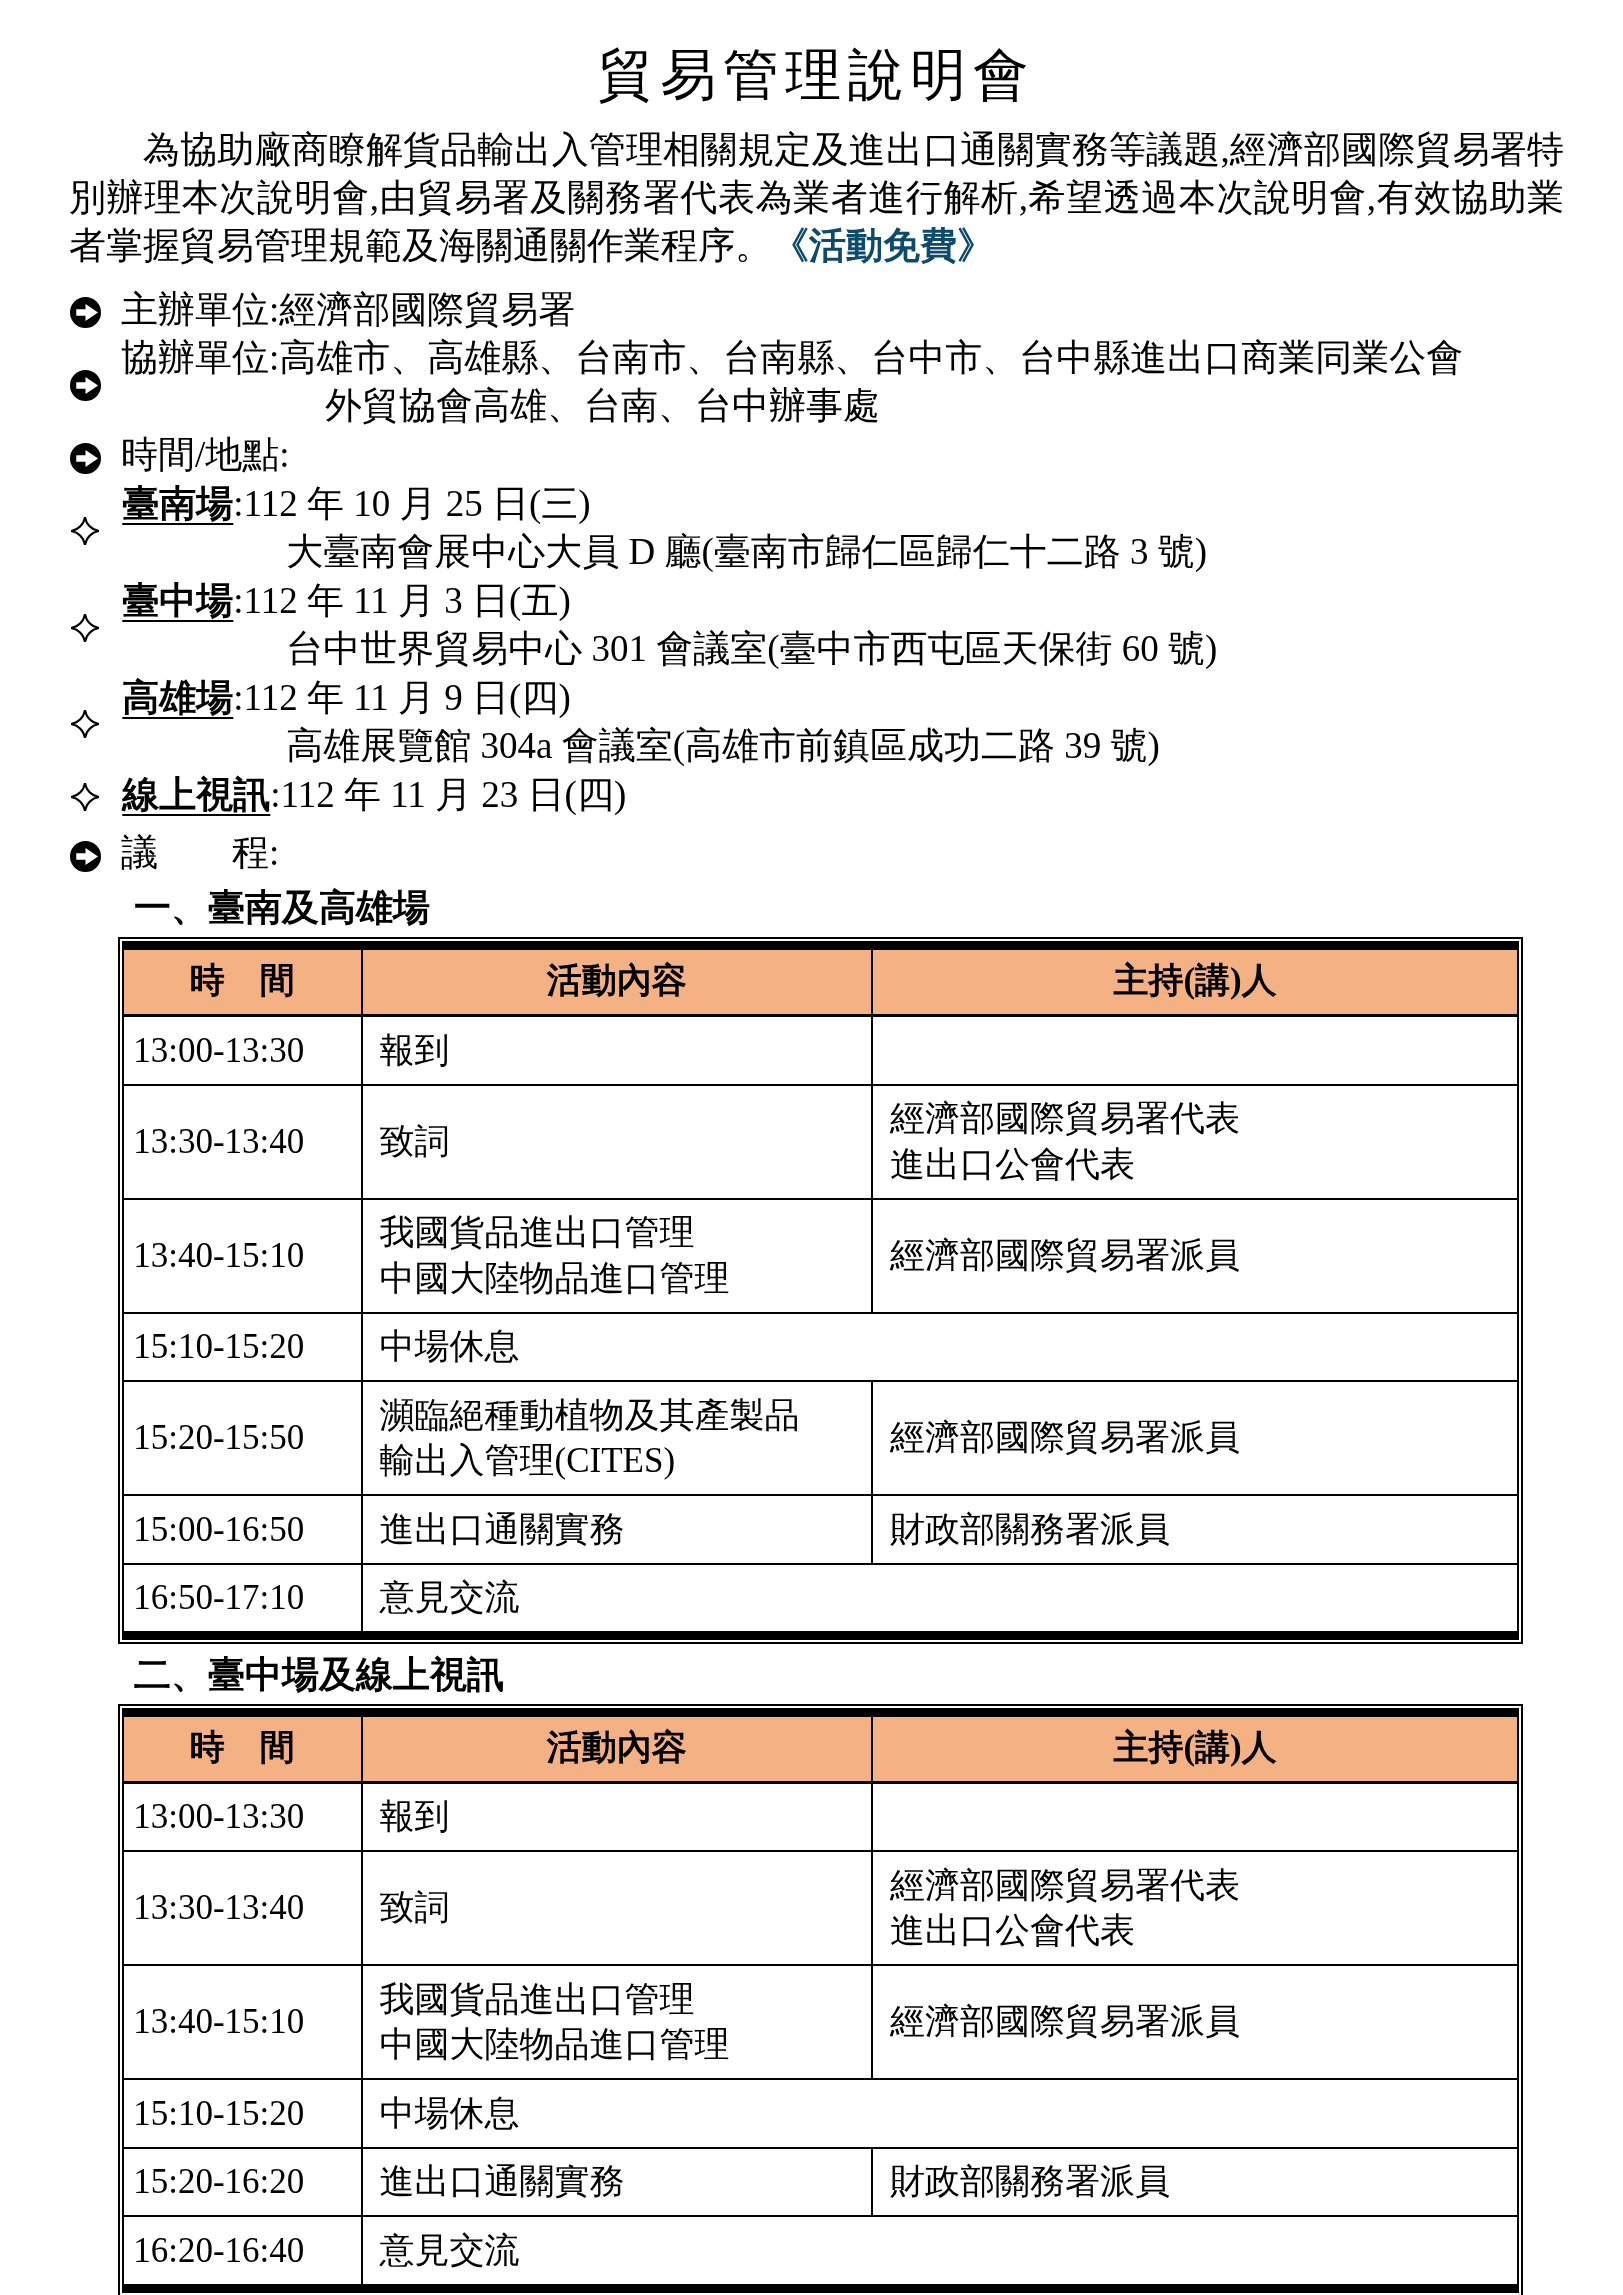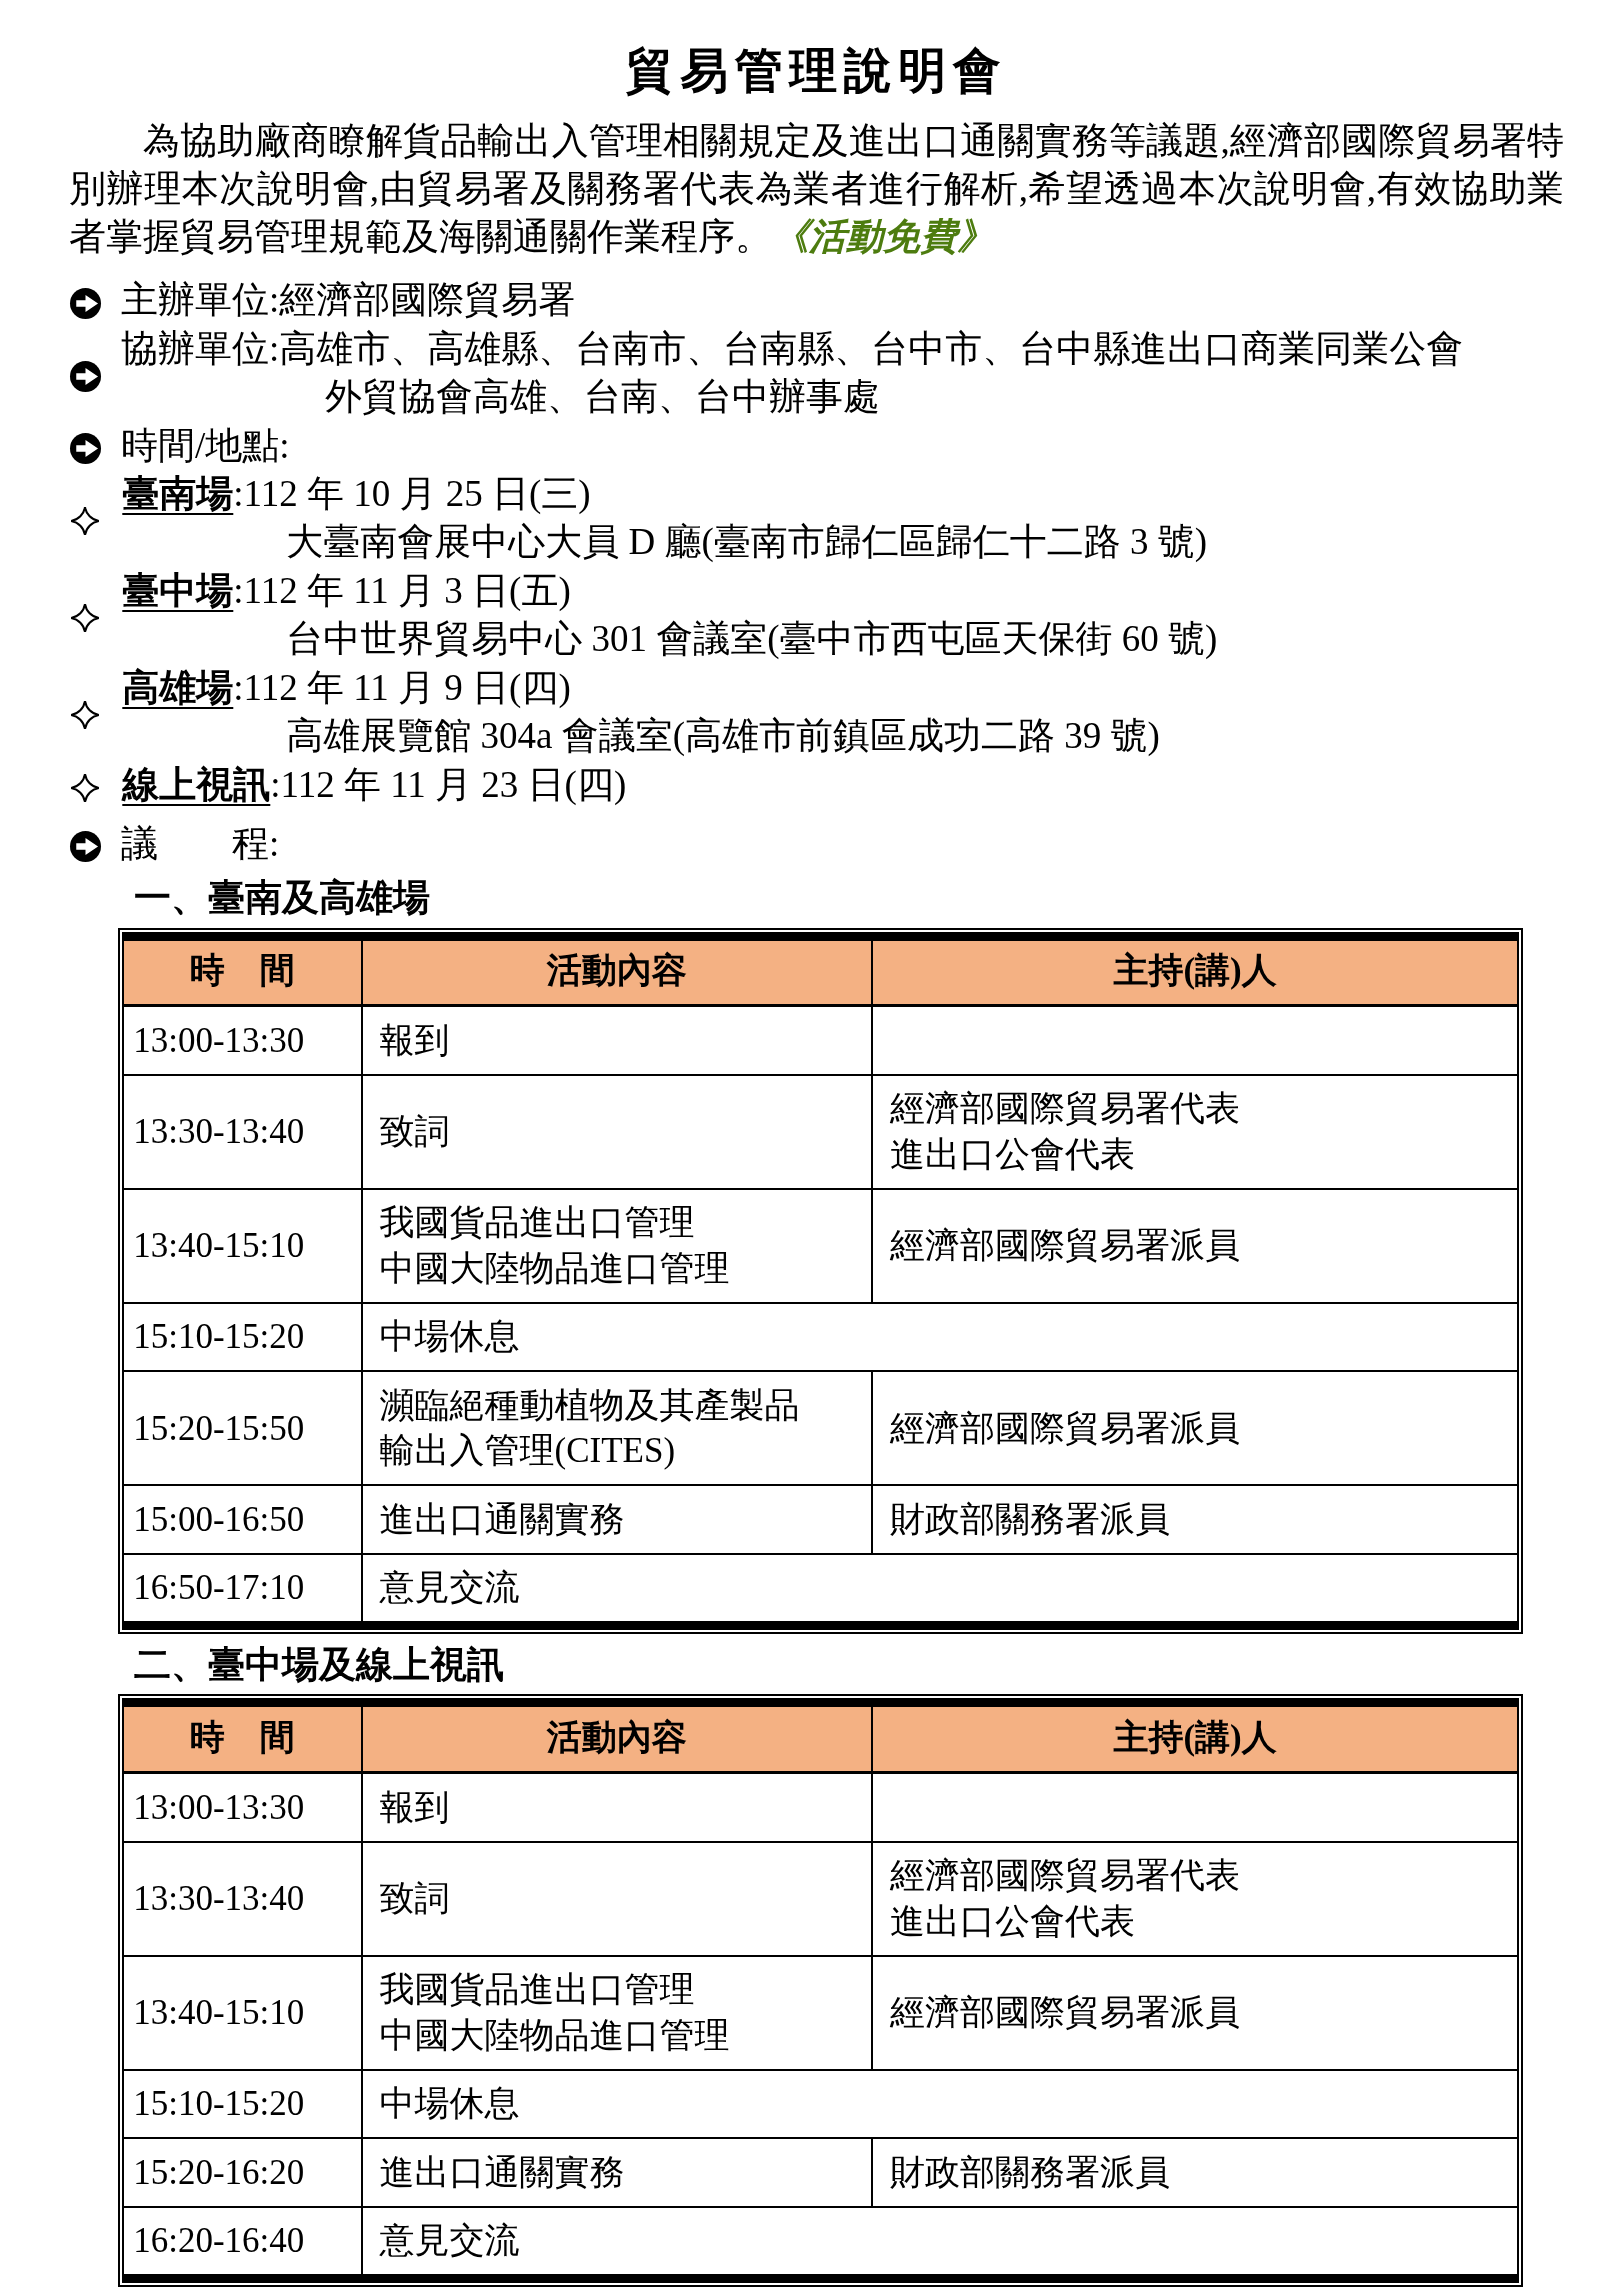--- a/index.html
+++ b/index.html
@@ -13,26 +13,26 @@
     color:#000;
     font-family:"Liberation Serif","DejaVu Serif",serif;
     font-size:37px;
     line-height:1.3;
     overflow:hidden;
     display:flex; flex-direction:column;
   }
   .title {
     margin:0 0 17px 0;
     text-align:center;
-    font-size:48px; font-weight:bold;
+    font-size:56px; font-weight:normal;
     letter-spacing:6.5px;
     line-height:1.2;
   }
   .intro { margin:0; text-indent:2em; text-align:justify; }
-  .red { color:#4d7c0f; font-weight:bold;font-style:italic; }
+  .red { color:#0c4a6e; font-weight:bold; }
 
   .blist { margin-top:14.4px; }
   .bullet-line { display:flex; align-items:center; margin:0.7px 0; }
   .b-icon { flex:0 0 52px; padding-top:6.5px; }
   .b-icon svg { width:33px; height:33px; display:block; }
   .b-icon.diamond { padding-left:1.3px; padding-top:5.2px; }
   .b-icon.diamond svg { width:30px; height:30px; }
   .b-body { flex:1 1 auto; }
   .cont-line { padding-left:204px; }
   .venue-line { padding-left:164px; }

